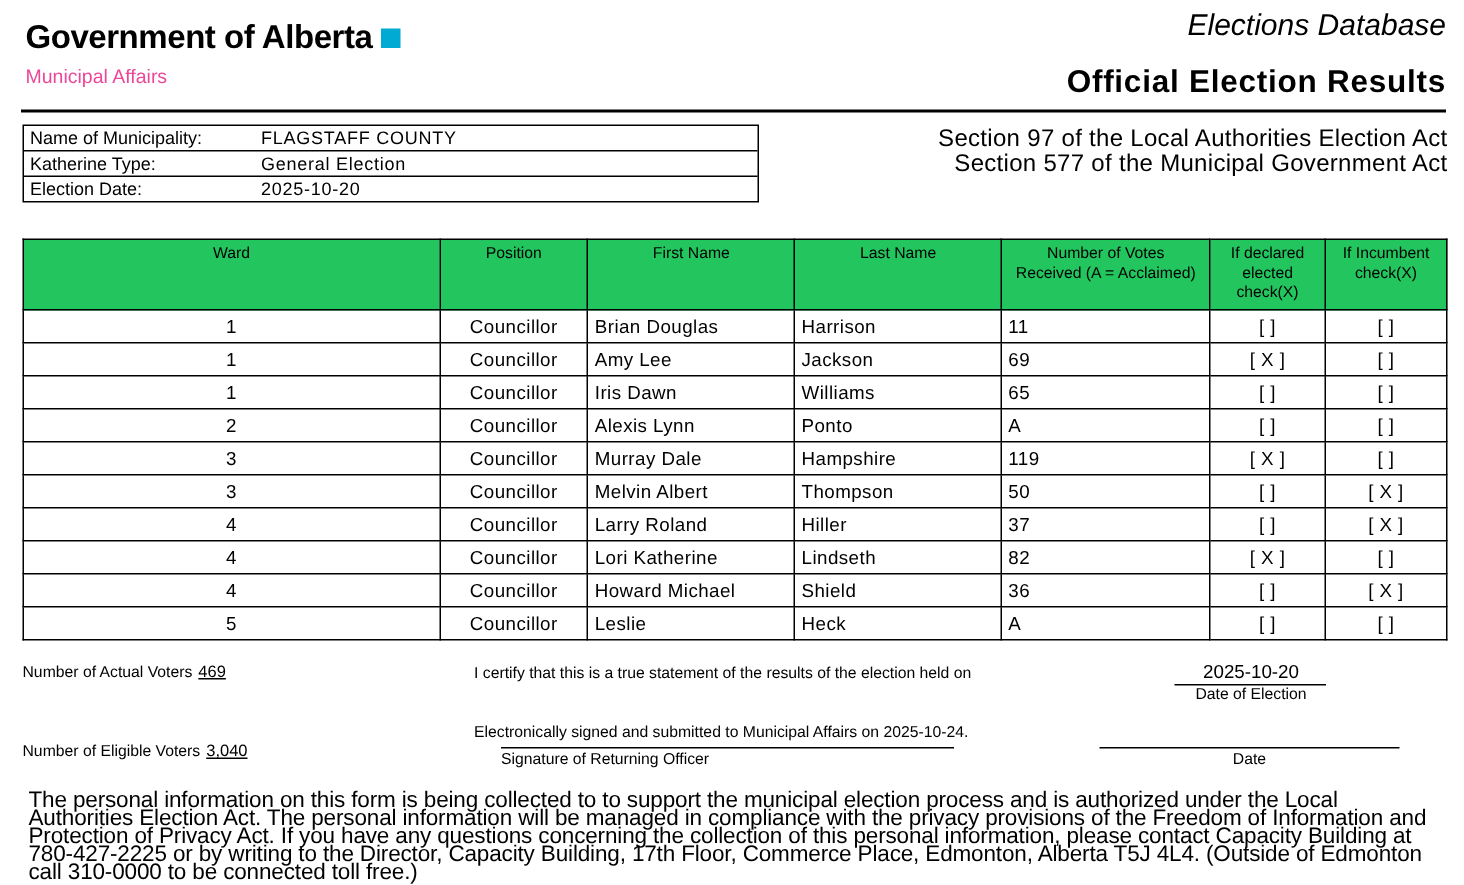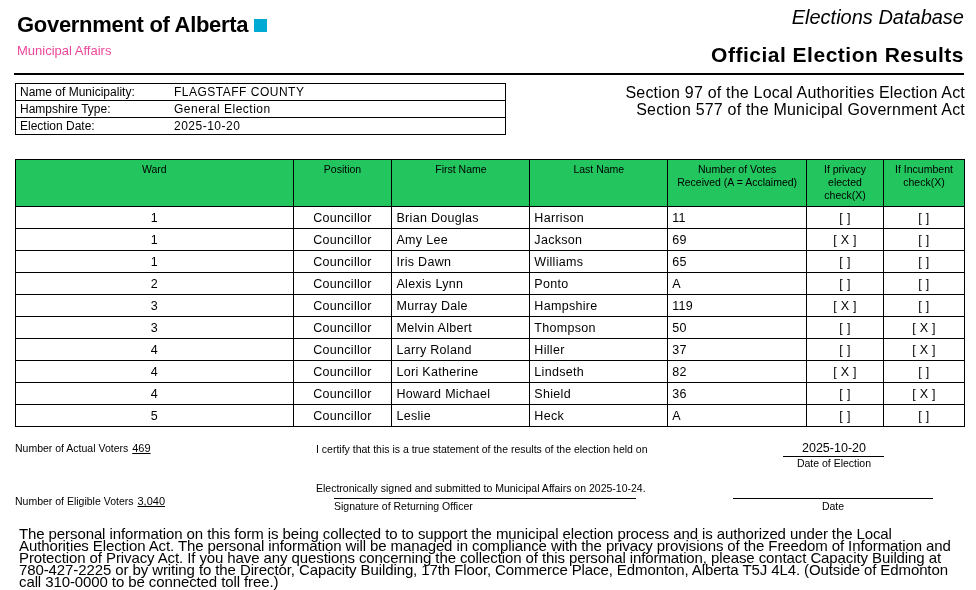--- a/index.html
+++ b/index.html
@@ -58,21 +58,21 @@
 <div class="abs results-title">Official Election Results</div>
 
 <div class="abs header-rule"></div>
 
 <div class="abs info-box">
   <div class="info-row">
     <span class="info-label">Name of Municipality:</span>
     <span class="info-value">FLAGSTAFF COUNTY</span>
   </div>
   <div class="info-row">
-    <span class="info-label">Hampshire Type:</span>
+    <span class="info-label">Katherine Type:</span>
     <span class="info-value">General Election</span>
   </div>
   <div class="info-row">
     <span class="info-label">Election Date:</span>
     <span class="info-value">2025-10-20</span>
   </div>
 </div>
 
 <div class="abs section-refs">
   <div>Section 97 of the Local Authorities Election Act</div>
@@ -89,21 +89,21 @@
       <col style="width:77px">
       <col style="width:81px">
   </colgroup>
   <thead>
     <tr>
       <th><span>Ward</span></th>
       <th><span>Position</span></th>
       <th><span>First Name</span></th>
       <th><span>Last Name</span></th>
       <th><span>Number of Votes</span><br><span>Received (A = Acclaimed)</span></th>
-      <th><span>If privacy</span><br><span>elected</span><br><span>check(X)</span></th>
+      <th><span>If declared</span><br><span>elected</span><br><span>check(X)</span></th>
       <th><span>If Incumbent</span><br><span>check(X)</span></th>
     </tr>
   </thead>
   <tbody id="results-body">
       <tr>
         <td class="c">1</td>
         <td class="c">Councillor</td>
         <td class="l">Brian Douglas</td>
         <td class="l">Harrison</td>
         <td class="l">11</td>

